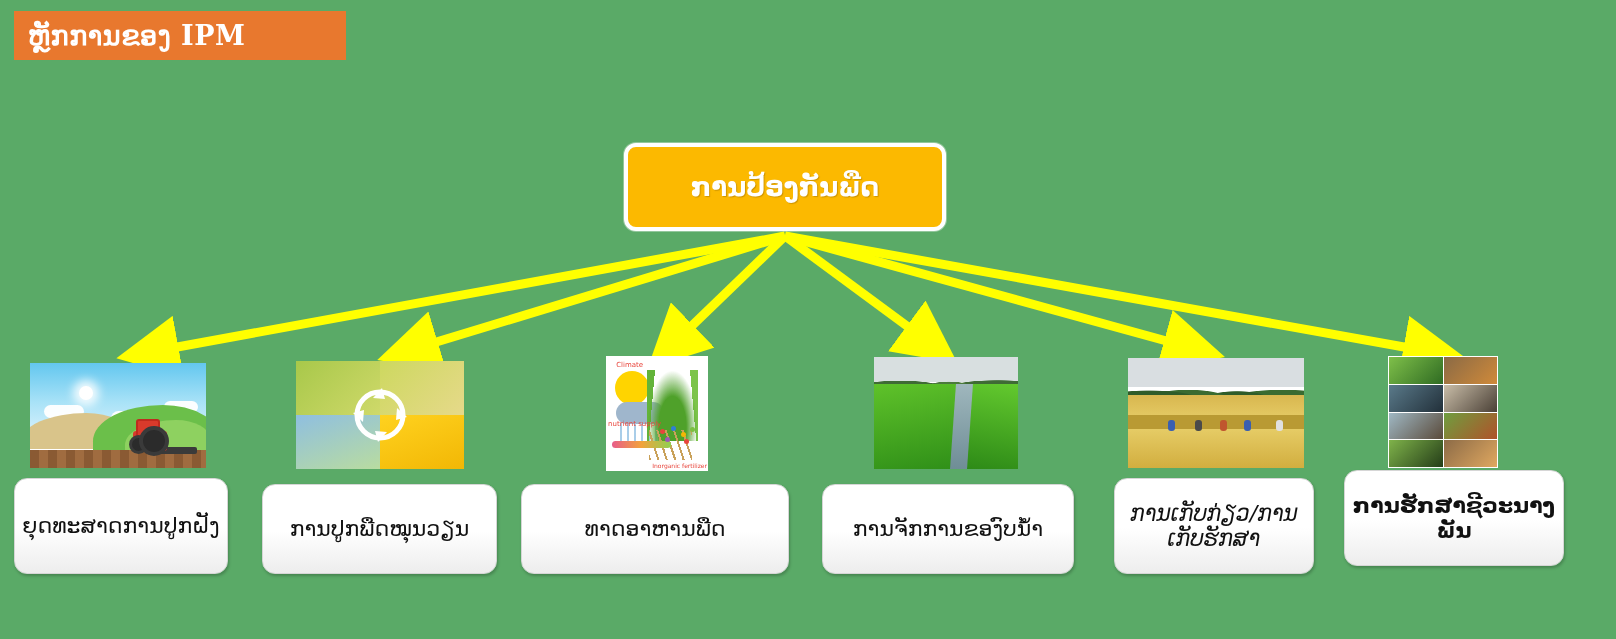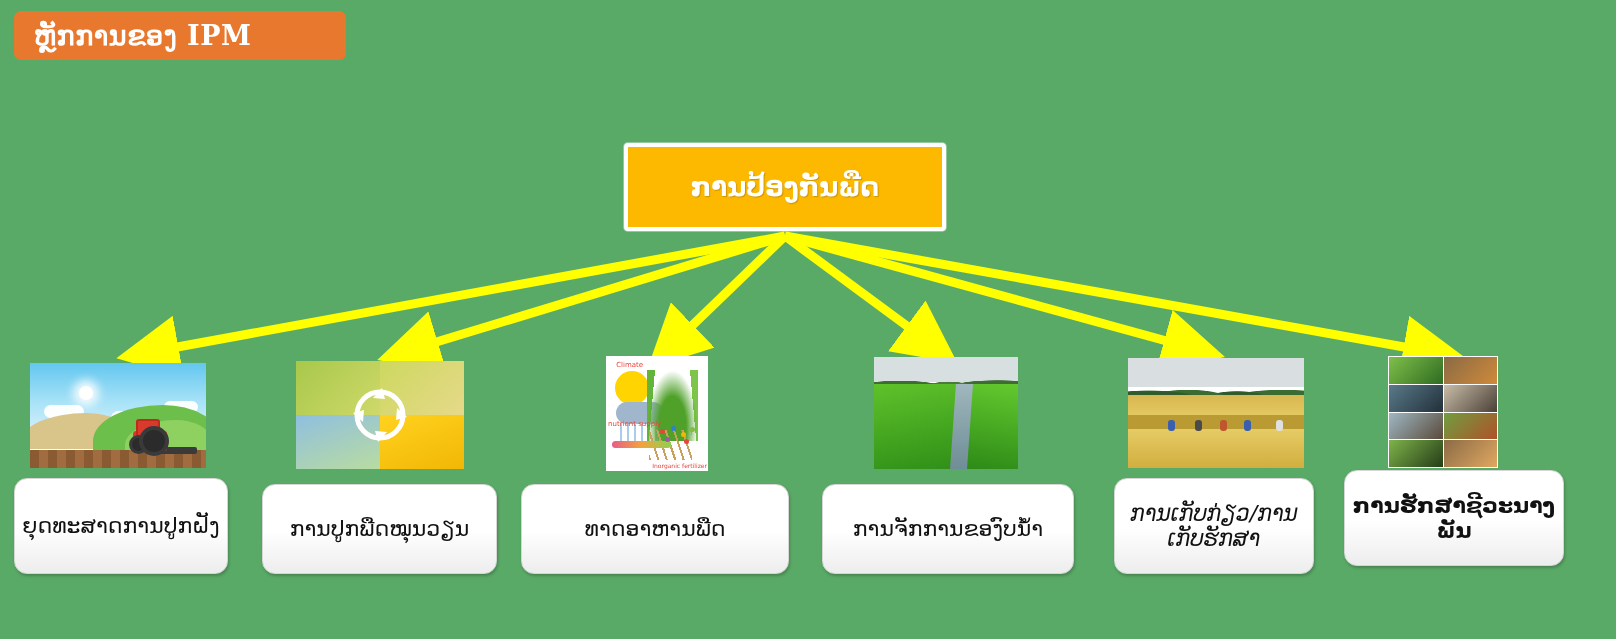--- a/index.html
+++ b/index.html
@@ -19,43 +19,42 @@
   
   #title-banner {
     position: absolute;
     left: 14px;
     top: 11px;
     width: 332px;
     height: 49px;
     background: #e8782e;
     display: flex;
     align-items: center;
-    padding-left: 20px;
+    padding-left: 14px;
     box-sizing: border-box;
-    border-radius: 7px;
   }
   #title-text {
     color: #ffffff;
     font-size: 27px;
     font-weight: bold;
     font-family: "DejaVu Serif", "Liberation Serif", serif;
     letter-spacing: 0.5px;
     white-space: nowrap;
   }
 
   
   #root-node {
     position: absolute;
     left: 624px;
     top: 143px;
     width: 322px;
     height: 88px;
     background: #fcb900;
     border: 4px solid #ffffff;
-    border-radius: 4px;
+    border-radius: 12px;
     box-sizing: border-box;
     display: flex;
     align-items: center;
     justify-content: center;
     box-shadow: 0 0 0 1px rgba(255,255,255,0.35);
   }
   #root-label {
     color: #ffffff;
     font-size: 26px;
     font-weight: bold;

